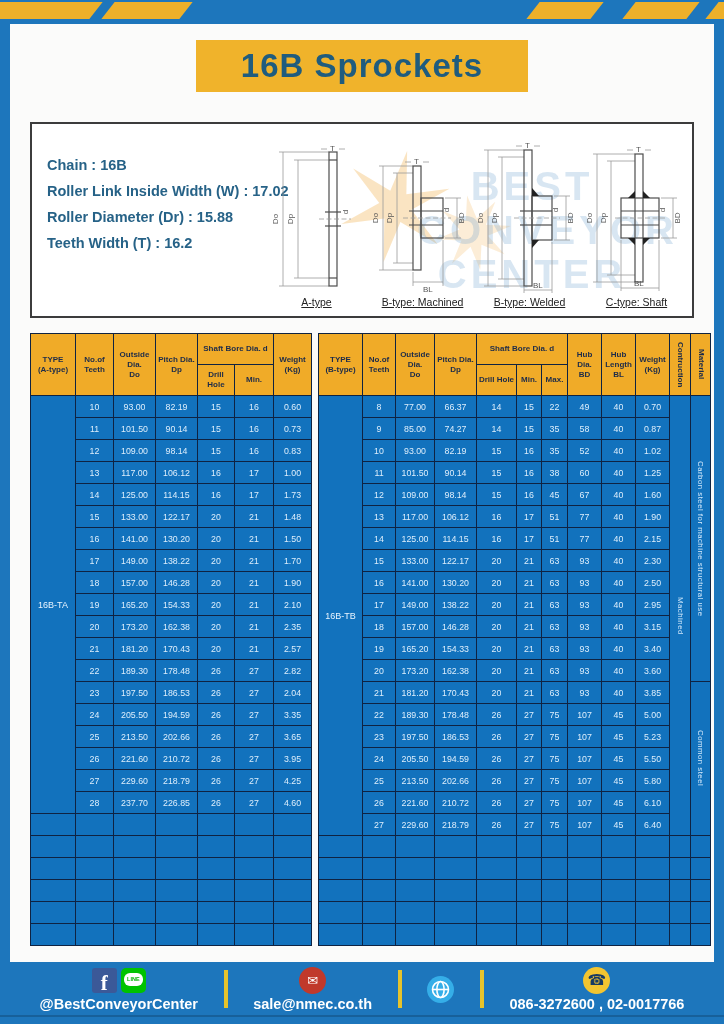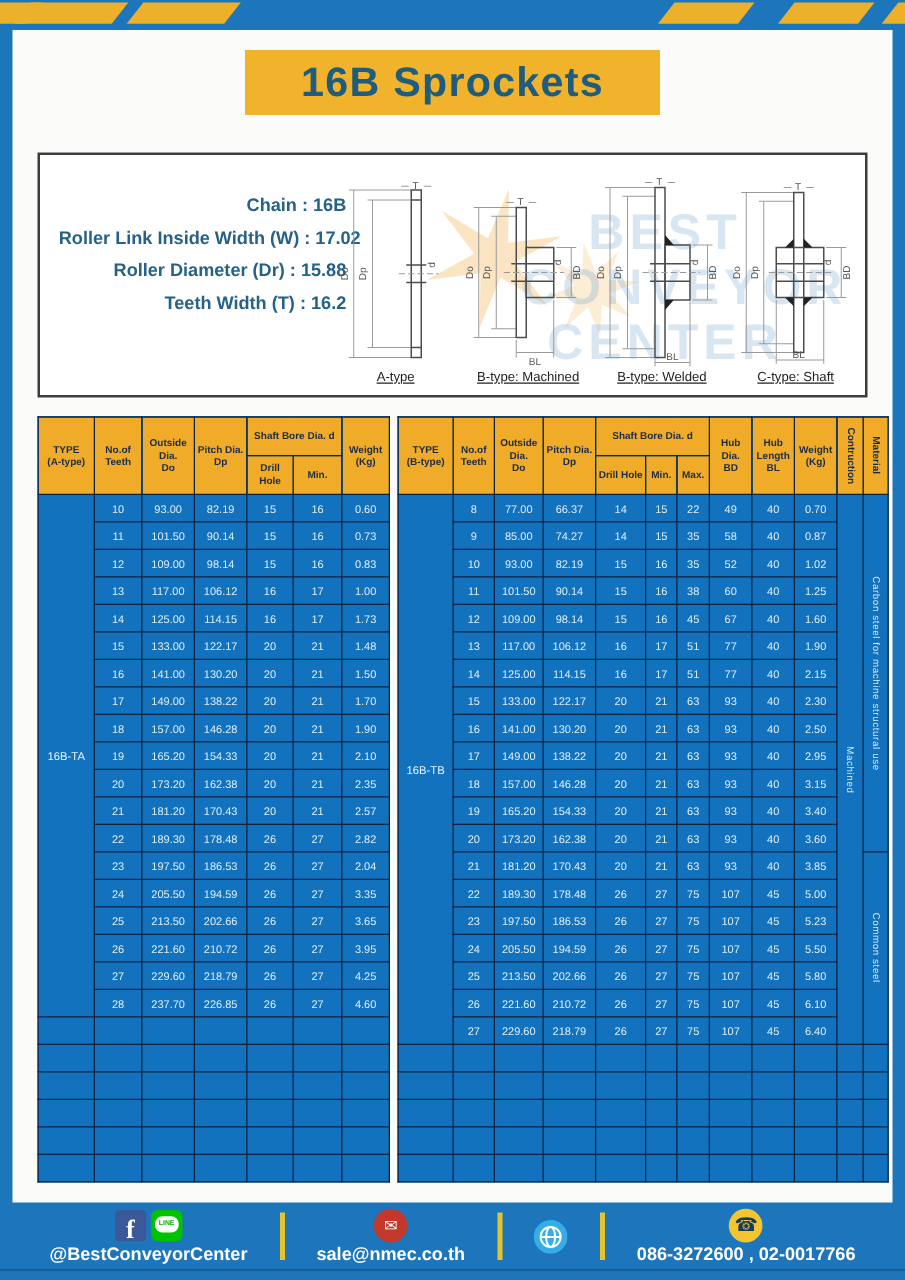--- a/index.html
+++ b/index.html
@@ -17,21 +17,21 @@
   .spec-box{position:absolute;left:20px;top:98px;width:664px;height:196px;background:#ffffff;
             border:2px solid #3c3c3c;overflow:hidden;}
   .wm-star{position:absolute;left:300px;top:10px;font-size:150px;color:rgba(242,185,95,0.38);
            transform:rotate(12deg);line-height:1;pointer-events:none;}
   .wm-star2{position:absolute;left:400px;top:60px;font-size:100px;color:rgba(242,185,95,0.25);
            transform:rotate(-10deg);line-height:1;pointer-events:none;}
   .wm-text{position:absolute;left:385px;top:40px;width:230px;text-align:center;pointer-events:none;}
   .wm-text div{font-size:40px;line-height:44px;font-weight:800;letter-spacing:4px;
                color:rgba(100,155,205,0.25);}
   .spec-lines{position:absolute;left:15px;top:28px;width:230px;}
-  .spec-lines div{font-size:14.5px;font-weight:bold;color:#266287;line-height:26px;white-space:nowrap;text-align:right;}
+  .spec-lines div{font-size:14.5px;font-weight:bold;color:#266287;line-height:26px;white-space:nowrap;}
   .figures{position:absolute;left:232px;top:4px;right:2px;bottom:2px;display:flex;}
   .figure{width:107px;display:flex;flex-direction:column;align-items:center;justify-content:flex-end;}
   .figure svg{flex:0 0 auto;}
   .fig-caption{font-size:10.5px;color:#222;margin:2px 0 6px 0;white-space:nowrap;text-decoration:underline;}
   .outline{stroke:#4d4d4d;stroke-width:1.2;fill:none;}
   .dim{stroke:#9a9a9a;stroke-width:0.8;fill:none;}
   .dash{stroke:#9a9a9a;stroke-width:0.8;stroke-dasharray:5 2.5;fill:none;}
   .weld{fill:#222;stroke:none;}
   .dimtext{fill:#555;font-size:8px;font-family:"Liberation Sans",sans-serif;}
   

